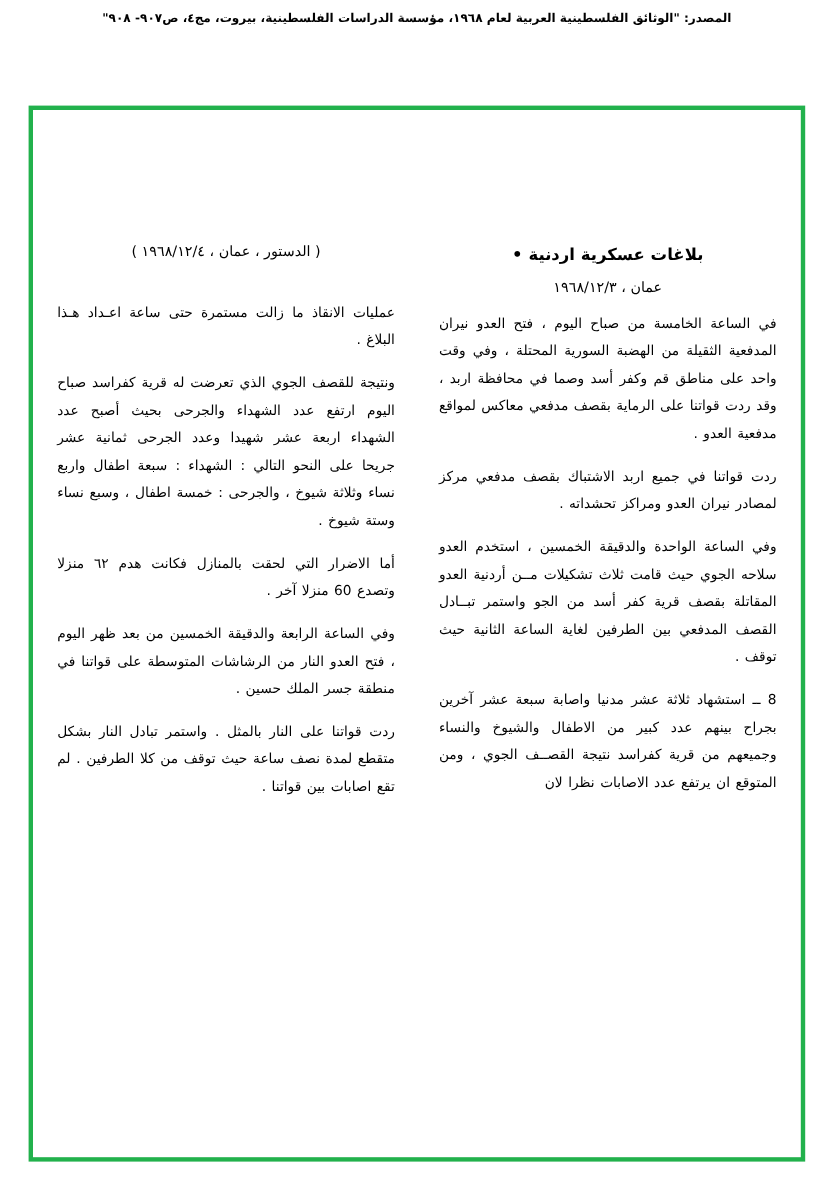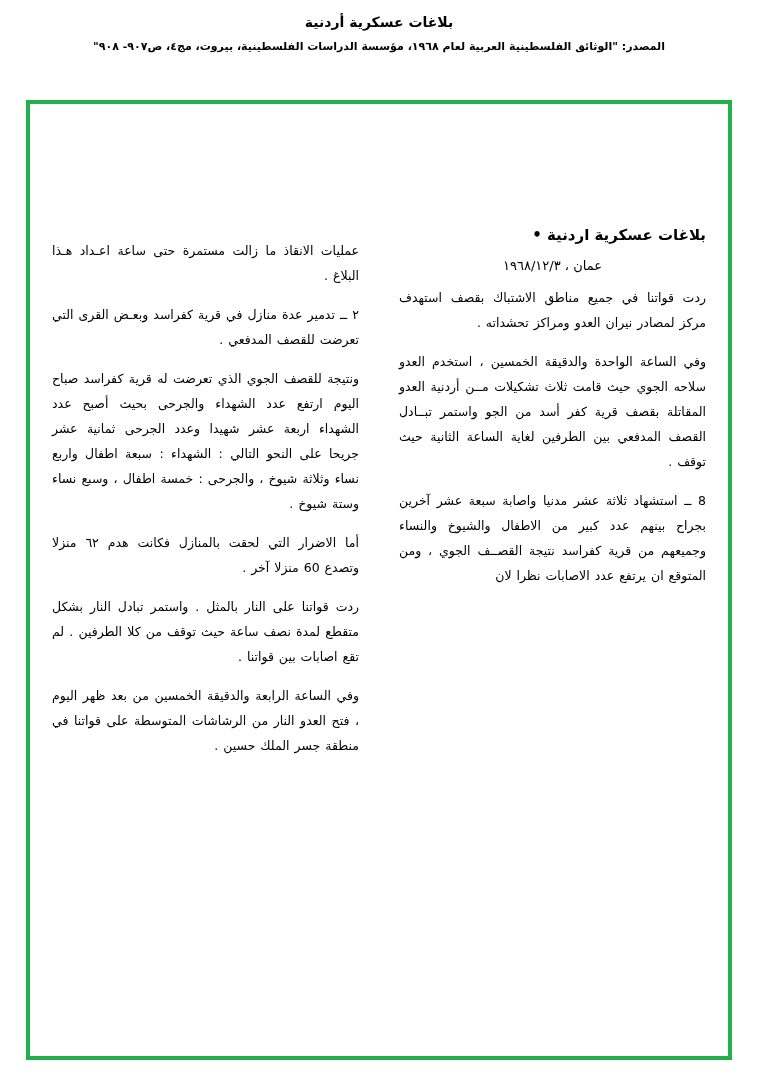--- a/index.html
+++ b/index.html
@@ -66,20 +66,21 @@
   }
   .col-right {
     max-width: 315px;
   }
   .col-left {
     max-width: 315px;
   }
   .section-title {
     font-size: 15px;
     font-weight: bold;
+    text-align: center;
     margin-bottom: 14px;
     letter-spacing: 0.5px;
   }
   .dateline {
     font-size: 13px;
     text-align: center;
     letter-spacing: 0.5px;
   }
   .attrib {
     font-size: 13px;
@@ -95,41 +96,41 @@
     margin: 12px 0 14px 0;
     letter-spacing: 0px;
     word-spacing: 1px;
   }
 </style>
 </head>
 <body>
 
 <div class="page">
 
-  <div class="doc-title">بلاغات عسكرية أردنية</div>
   <div class="doc-source">المصدر: "الوثائق الفلسطينية العربية لعام ١٩٦٨، مؤسسة الدراسات الفلسطينية، بيروت، مج٤، ص٩٠٧- ٩٠٨"</div>
 
   <div class="frame">
     <div class="frame-inner">
       <div class="columns">
 
         <div class="col col-right">
           <div class="section-title">بلاغات عسكرية اردنية •</div>
           <div class="dateline">عمان ، ١٩٦٨/١٢/٣</div>
-          <p class="para">ردت قواتنا في جميع مناطق الاشتباك بقصف استهدف مركز لمصادر نيران العدو ومراكز تحشداته .</p>
+          <p class="para">في الساعة الخامسة من صباح اليوم ، فتح العدو نيران المدفعية الثقيلة من الهضبة السورية المحتلة ، وفي وقت واحد على مناطق قم وكفر أسد وصما في محافظة اربد ، وقد ردت قواتنا على الرماية بقصف مدفعي معاكس لمواقع مدفعية العدو .</p>
+          <p class="para">ردت قواتنا في جميع اربد الاشتباك بقصف مدفعي مركز لمصادر نيران العدو ومراكز تحشداته .</p>
           <p class="para">وفي الساعة الواحدة والدقيقة الخمسين ، استخدم العدو سلاحه الجوي حيث قامت ثلاث تشكيلات مــن أردنية العدو المقاتلة بقصف قرية كفر أسد من الجو واستمر تبــادل القصف المدفعي بين الطرفين لغاية الساعة الثانية حيث توقف .</p>
           <p class="para">8 ــ استشهاد ثلاثة عشر مدنيا واصابة سبعة عشر آخرين بجراح بينهم عدد كبير من الاطفال والشيوخ والنساء وجميعهم من قرية كفراسد نتيجة القصــف الجوي ، ومن المتوقع ان يرتفع عدد الاصابات نظرا لان</p>
         </div>
 
         <div class="col col-left">
+          <div class="attrib">( الدستور ، عمان ، ١٩٦٨/١٢/٤ )</div>
           <p class="para">عمليات الانقاذ ما زالت مستمرة حتى ساعة اعـداد هـذا البلاغ .</p>
-          <p class="para">٢ ــ تدمير عدة منازل في قرية كفراسد وبعـض القرى التي تعرضت للقصف المدفعي .</p>
           <p class="para">ونتيجة للقصف الجوي الذي تعرضت له قرية كفراسد صباح اليوم ارتفع عدد الشهداء والجرحى بحيث أصبح عدد الشهداء اربعة عشر شهيدا وعدد الجرحى ثمانية عشر جريحا على النحو التالي : الشهداء : سبعة اطفال واربع نساء وثلاثة شيوخ ، والجرحى : خمسة اطفال ، وسبع نساء وستة شيوخ .</p>
           <p class="para">أما الاضرار التي لحقت بالمنازل فكانت هدم ٦٢ منزلا وتصدع 60 منزلا آخر .</p>
+          <p class="para">وفي الساعة الرابعة والدقيقة الخمسين من بعد ظهر اليوم ، فتح العدو النار من الرشاشات المتوسطة على قواتنا في منطقة جسر الملك حسين .</p>
           <p class="para">ردت قواتنا على النار بالمثل . واستمر تبادل النار بشكل متقطع لمدة نصف ساعة حيث توقف من كلا الطرفين . لم تقع اصابات بين قواتنا .</p>
-          <p class="para">وفي الساعة الرابعة والدقيقة الخمسين من بعد ظهر اليوم ، فتح العدو النار من الرشاشات المتوسطة على قواتنا في منطقة جسر الملك حسين .</p>
         </div>
 
       </div>
     </div>
   </div>
 
 </div>
 
 </body></html>

